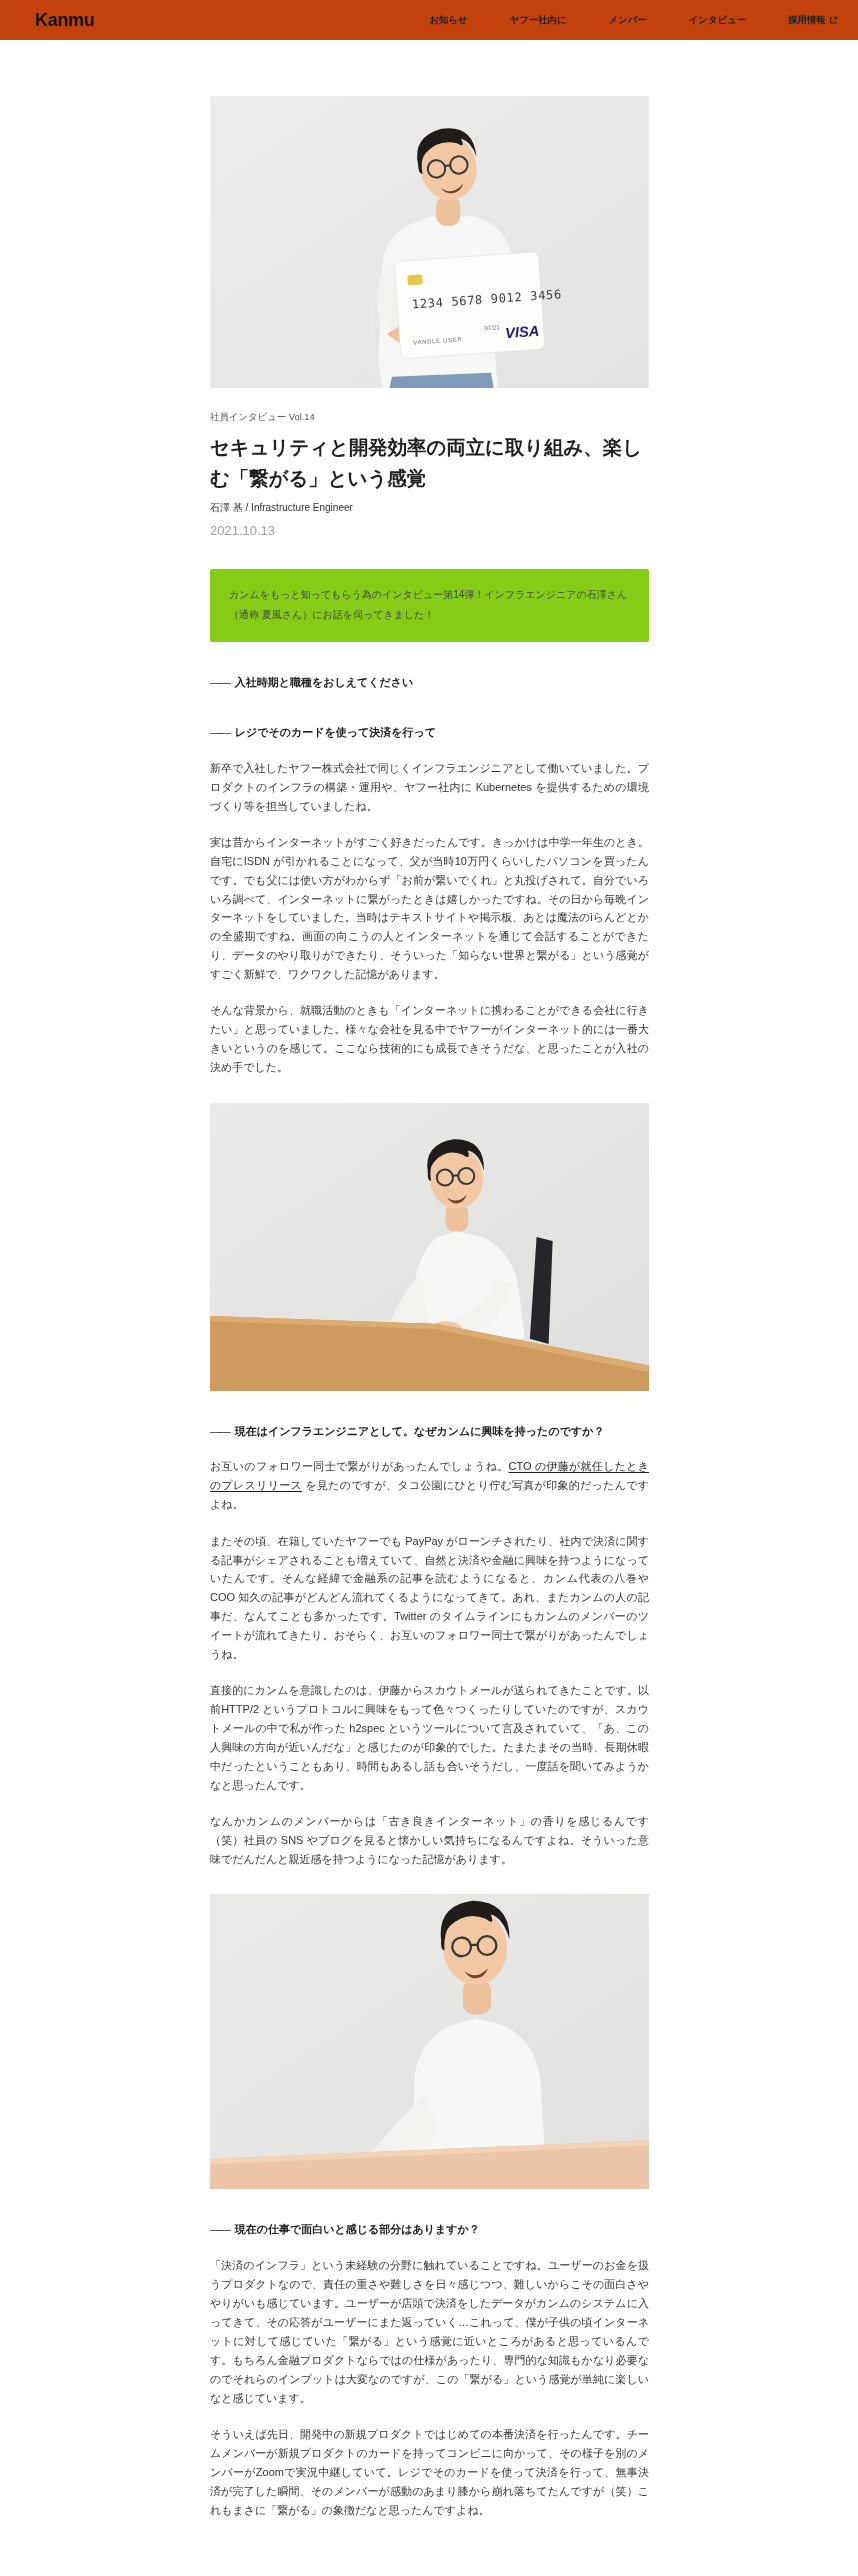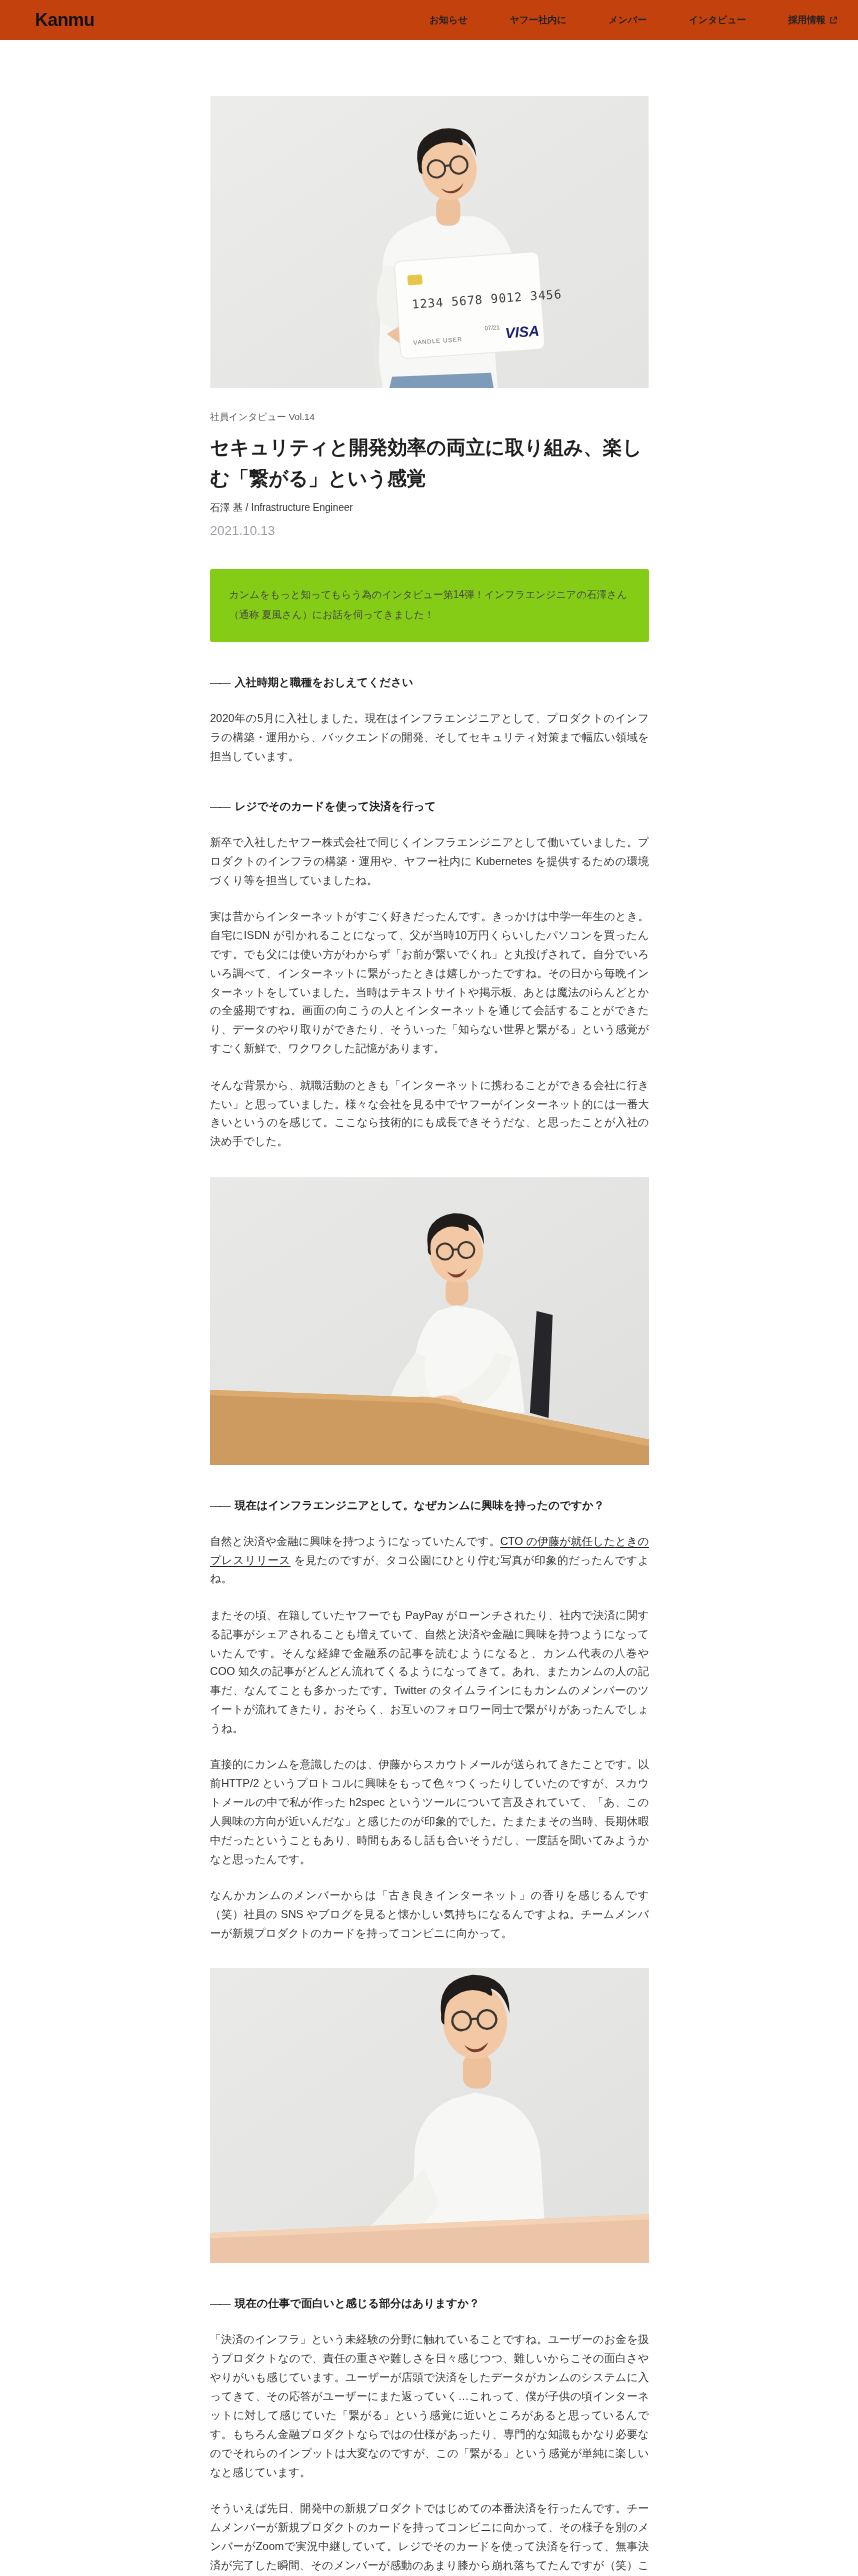--- a/index.html
+++ b/index.html
@@ -130,21 +130,20 @@
   <div class="date">2021.10.13</div>
 
   <div class="intro-box">
     <span>カンムをもっと知ってもらう為のインタビュー第14弾！インフラエンジニアの石澤さん（通称 夏風さん）にお話を伺ってきました！</span>
   </div>
 
   <h2 class="q-heading">
     <span class="dash">――</span>
     <span>入社時期と職種をおしえてください</span>
   </h2>
-  <p class="para">2020年の5月に入社しました。現在はインフラエンジニアとして、プロダクトのインフラの構築・運用から、バックエンドの開発、そしてセキュリティ対策まで幅広い領域を担当しています。</p>
 
   <h2 class="q-heading">
     <span class="dash">――</span>
     <span>レジでそのカードを使って決済を行って</span>
   </h2>
   <p class="para">新卒で入社したヤフー株式会社で同じくインフラエンジニアとして働いていました。プロダクトのインフラの構築・運用や、ヤフー社内に Kubernetes を提供するための環境づくり等を担当していましたね。</p>
   <p class="para">実は昔からインターネットがすごく好きだったんです。きっかけは中学一年生のとき。自宅にISDN が引かれることになって、父が当時10万円くらいしたパソコンを買ったんです。でも父には使い方がわからず「お前が繋いでくれ」と丸投げされて。自分でいろいろ調べて、インターネットに繋がったときは嬉しかったですね。その日から毎晩インターネットをしていました。当時はテキストサイトや掲示板、あとは魔法のiらんどとかの全盛期ですね。画面の向こうの人とインターネットを通じて会話することができたり、データのやり取りができたり、そういった「知らない世界と繋がる」という感覚がすごく新鮮で、ワクワクした記憶があります。</p>
   <p class="para">そんな背景から、就職活動のときも「インターネットに携わることができる会社に行きたい」と思っていました。様々な会社を見る中でヤフーがインターネット的には一番大きいというのを感じて。ここなら技術的にも成長できそうだな、と思ったことが入社の決め手でした。</p>
 
   <svg class="photo photo-mid" viewBox="0 0 656 430" width="439" height="288">
@@ -179,25 +178,25 @@
 
     <path d="M0 318 L340 330 L656 392 L656 430 L0 430 Z" fill="#cd9a60"></path>
     <path d="M0 318 L340 330 L656 392 L656 402 L338 338 L0 326 Z" fill="#dcab70"></path>
   </svg>
 
   <h2 class="q-heading">
     <span class="dash">――</span>
     <span>現在はインフラエンジニアとして。なぜカンムに興味を持ったのですか？</span>
   </h2>
   <p class="para">
-    <span>自然と決済や金融に興味を持つようになっていたんです。</span><a class="inline-link">CTO の伊藤が就任したときのプレスリリース</a><span> を見たのですが、タコ公園にひとり佇む写真が印象的だったんですよね。</span>
+    <span>お互いのフォロワー同士で繋がりがあったんでしょうね。</span><a class="inline-link">CTO の伊藤が就任したときのプレスリリース</a><span> を見たのですが、タコ公園にひとり佇む写真が印象的だったんですよね。</span>
   </p>
   <p class="para">またその頃、在籍していたヤフーでも PayPay がローンチされたり、社内で決済に関する記事がシェアされることも増えていて、自然と決済や金融に興味を持つようになっていたんです。そんな経緯で金融系の記事を読むようになると、カンム代表の八巻や COO 知久の記事がどんどん流れてくるようになってきて。あれ、またカンムの人の記事だ、なんてことも多かったです。Twitter のタイムラインにもカンムのメンバーのツイートが流れてきたり。おそらく、お互いのフォロワー同士で繋がりがあったんでしょうね。</p>
   <p class="para">直接的にカンムを意識したのは、伊藤からスカウトメールが送られてきたことです。以前HTTP/2 というプロトコルに興味をもって色々つくったりしていたのですが、スカウトメールの中で私が作った h2spec というツールについて言及されていて、「あ、この人興味の方向が近いんだな」と感じたのが印象的でした。たまたまその当時、長期休暇中だったということもあり、時間もあるし話も合いそうだし、一度話を聞いてみようかなと思ったんです。</p>
-  <p class="para">なんかカンムのメンバーからは「古き良きインターネット」の香りを感じるんです（笑）社員の SNS やブログを見ると懐かしい気持ちになるんですよね。チームメンバーが新規プロダクトのカードを持ってコンビニに向かって。</p>
+  <p class="para">なんかカンムのメンバーからは「古き良きインターネット」の香りを感じるんです（笑）社員の SNS やブログを見ると懐かしい気持ちになるんですよね。そういった意味でだんだんと親近感を持つようになった記憶があります。</p>
 
   <svg class="photo photo-mid" viewBox="0 0 656 441" width="439" height="295">
     <defs>
       <linearGradient id="bg3" x1="0" y1="0" x2="1" y2="1">
         <stop offset="0" stop-color="#eaeae8"></stop>
           <stop offset="1" stop-color="#e0e1df"></stop>
       </linearGradient>
     </defs>
     <rect width="656" height="441" fill="url(#bg3)"></rect>
 

